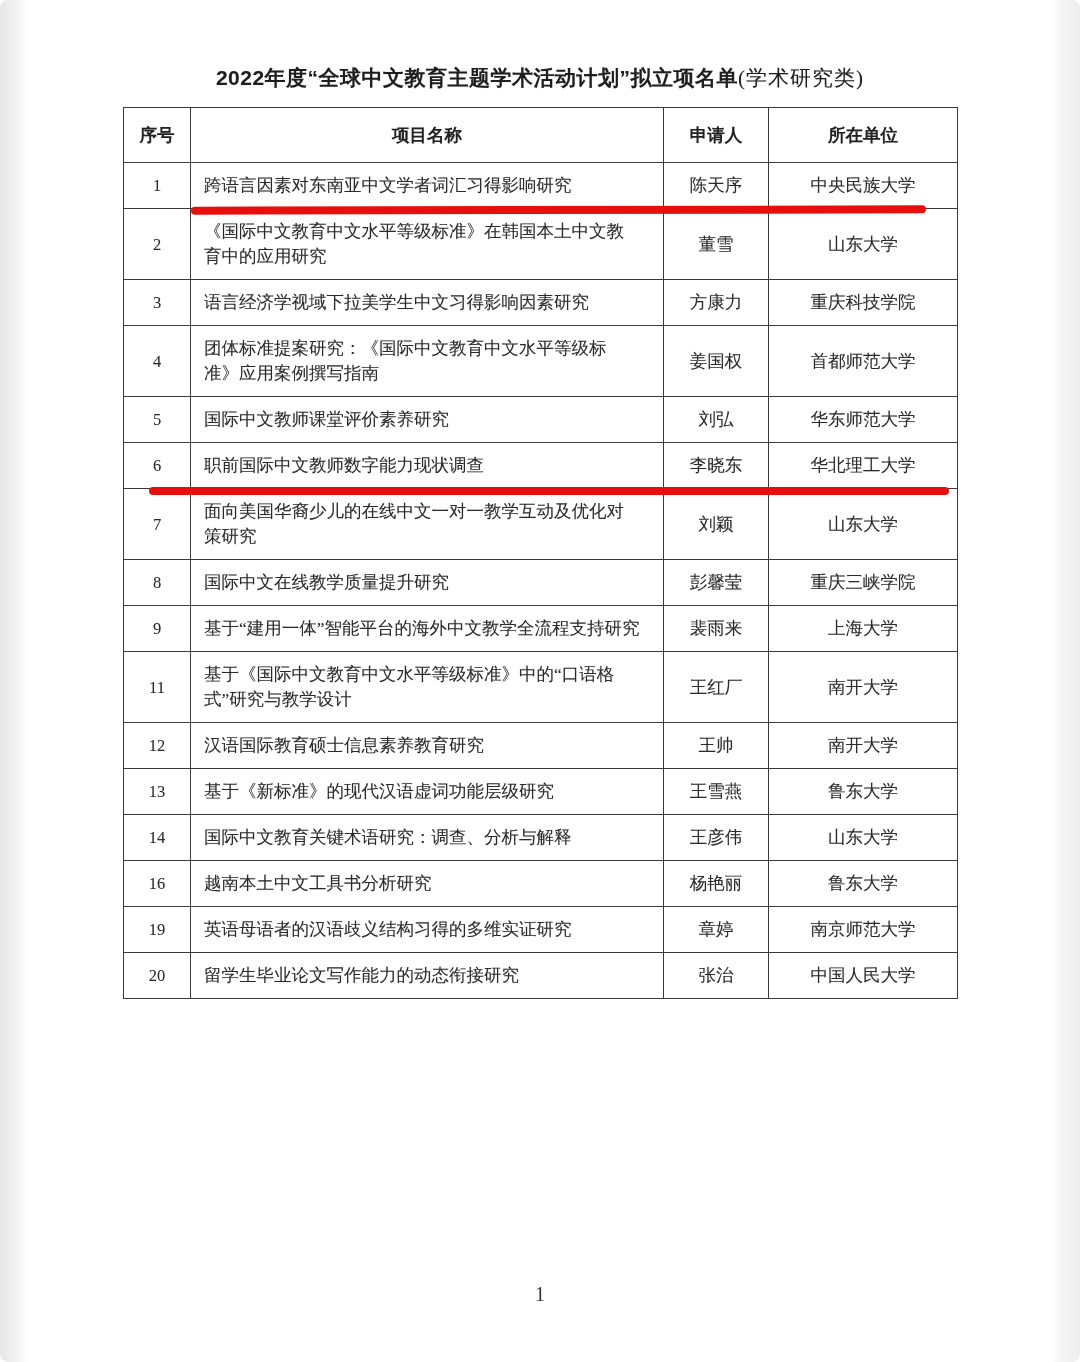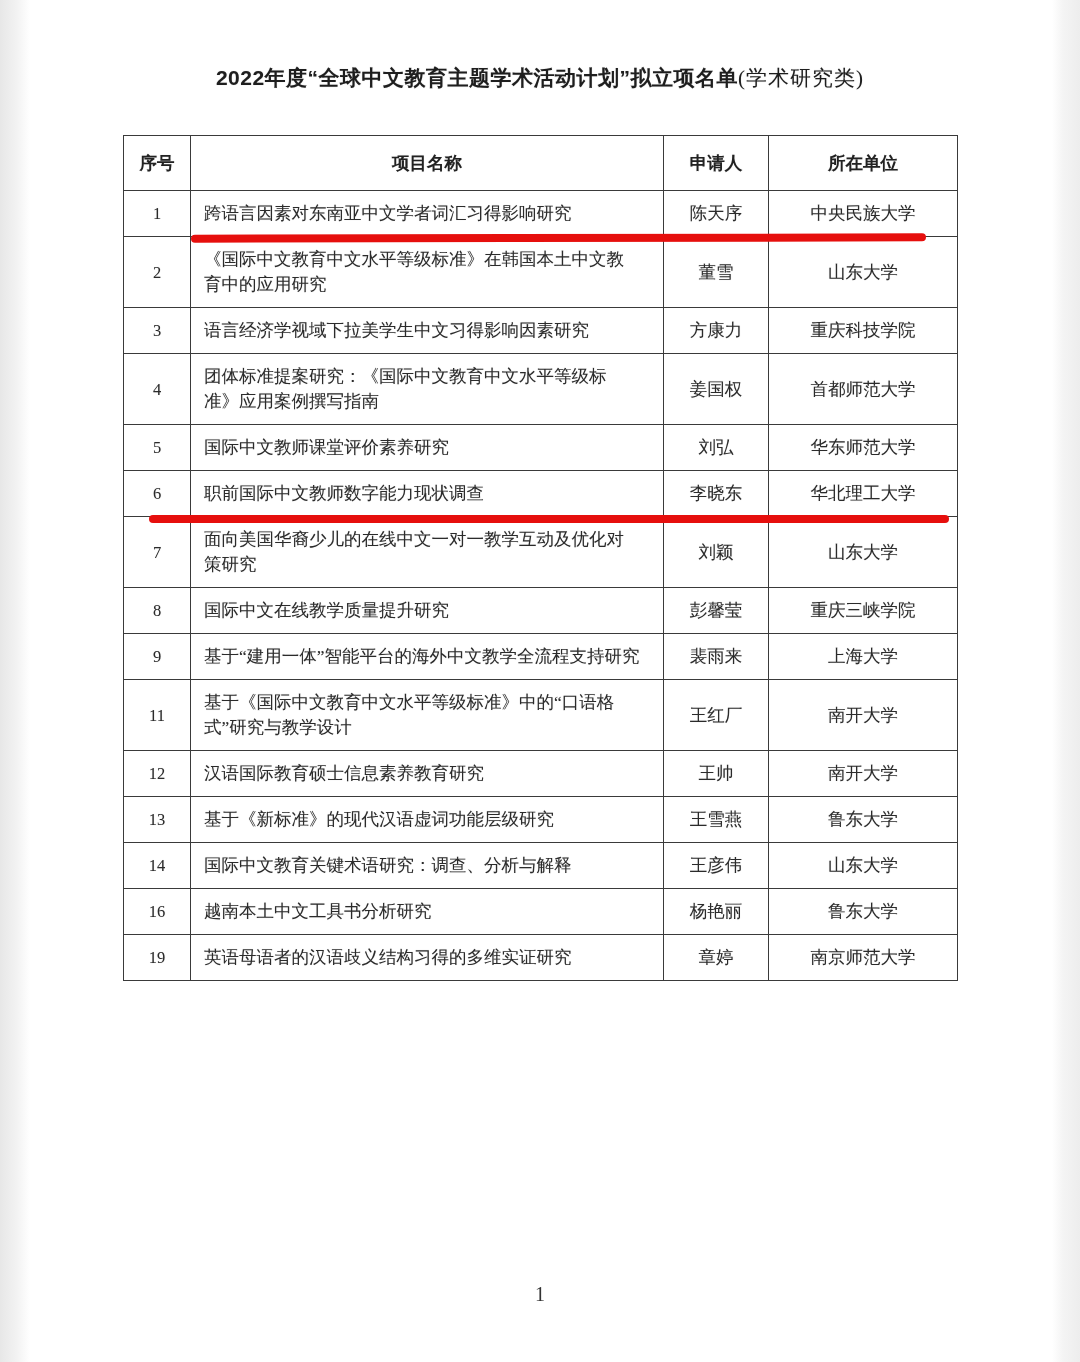--- a/index.html
+++ b/index.html
@@ -6,20 +6,21 @@
   html, body { margin: 0; padding: 0; background: #ffffff; }
 
   .sheet {
     position: relative;
     width: 1080px;
     height: 1362px;
     background: #ffffff;
     overflow: hidden;
     font-family: "Liberation Serif", "DejaVu Serif", serif;
     color: #2e2e2e;
+    border-radius: 8px;
   }
 
   
   .edge-strip-left {
     position: absolute; left: 0; top: 0; bottom: 0; width: 30px;
     background: linear-gradient(90deg, #e7e7e7 0%, #f2f2f2 55%, #ffffff 100%);
   }
   .edge-strip-right {
     position: absolute; right: 0; top: 0; bottom: 0; width: 28px;
     background: linear-gradient(270deg, #ededed 0%, #f4f4f4 60%, #ffffff 100%);
@@ -42,21 +43,20 @@
     font-family: "Liberation Serif", "DejaVu Serif", serif;
     letter-spacing: 1px;
   }
 
   table.doc-table {
     position: absolute;
     left: 123px; top: 107px;
     width: 834px;
     border-collapse: collapse;
     table-layout: fixed;
-    margin-top: 28px;
   }
   .doc-table col.c-no        { width: 67px;  }
   .doc-table col.c-project   { width: 473px; }
   .doc-table col.c-applicant { width: 105px; }
   .doc-table col.c-org       { width: 189px; }
 
   .doc-table th, .doc-table td {
     border: 1.6px solid #3a3a3a;
     vertical-align: middle;
     text-shadow: 0 0 1px rgba(60,60,60,0.22);
@@ -215,17 +215,23 @@
           <td class="cell-project"><span>越南本土中文工具书分析研究</span></td>
           <td>杨艳丽</td>
           <td class="cell-org">鲁东大学</td>
         </tr>
         <tr>
           <td class="cell-no">19</td>
           <td class="cell-project"><span>英语母语者的汉语歧义结构习得的多维实证研究</span></td>
           <td>章婷</td>
           <td class="cell-org">南京师范大学</td>
         </tr>
+        <tr>
+          <td class="cell-no">20</td>
+          <td class="cell-project"><span>留学生毕业论文写作能力的动态衔接研究</span></td>
+          <td>张治</td>
+          <td class="cell-org">中国人民大学</td>
+        </tr>
       </tbody>
   </table>
 
   <div class="page-number">1</div>
 </div>
 
 </body></html>

